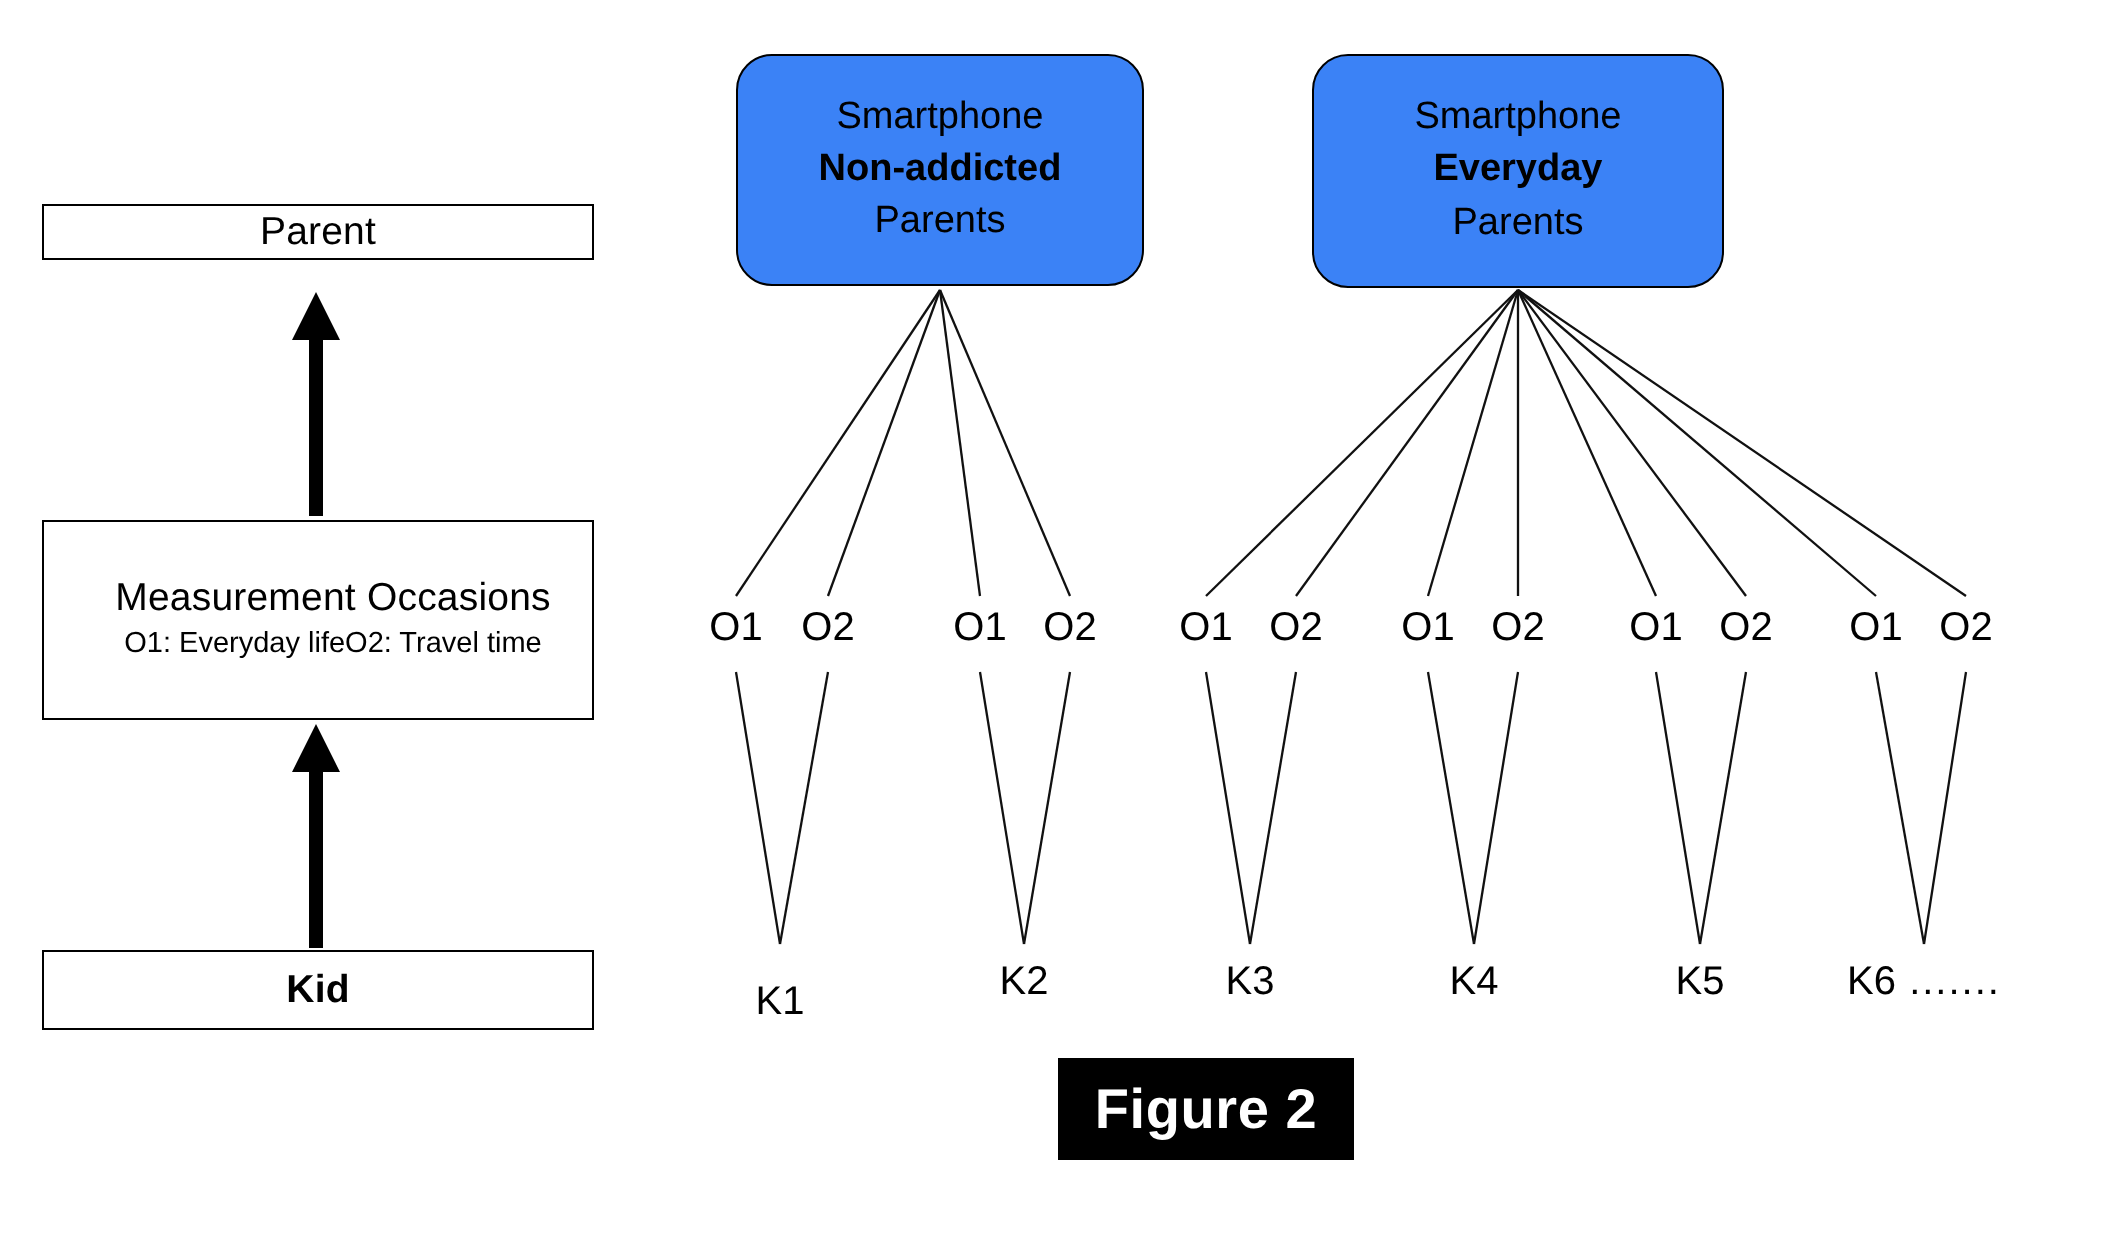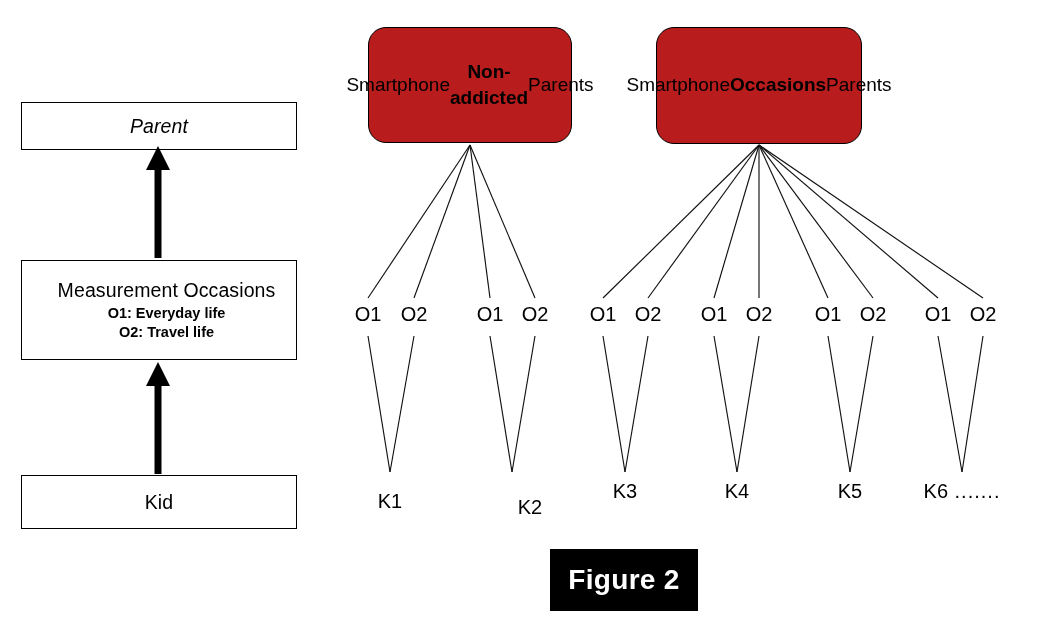--- a/index.html
+++ b/index.html
@@ -24,59 +24,59 @@
     box-sizing: border-box;
     border: 1.6px solid #000000;
     background: #ffffff;
     display: flex;
     flex-direction: column;
     align-items: center;
     justify-content: center;
     text-align: center;
   }
   #box-parent {
-    left: 21px; top: 102px; width: 276px; height: 48px; font-style: italic;
+    left: 21px; top: 102px; width: 276px; height: 28px;
   }
   #box-measurement {
     left: 21px; top: 260px; width: 276px; height: 100px; padding-left: 15px;
   }
   #box-kid {
-    left: 21px; top: 475px; width: 276px; height: 54px;
+    left: 21px; top: 475px; width: 276px; height: 40px; font-weight: bold;
   }
   .legend-title {
     font-size: 19.5px;
     line-height: 1.15;
     letter-spacing: 0.1px;
   }
   .legend-sub {
     font-size: 14.5px;
     line-height: 1.28;
   }
   .legend-sub-wrap {
     margin-top: 3px;
     display: flex;
-    flex-direction: column;
-    align-items: center;
-    font-weight: bold;
+    flex-direction: row;
+    align-items: center;
   }
   
   .block-arrow {
     position: absolute;
   }
   #arrow-kid-to-measure { left: 140px; top: 360px; }
   #arrow-measure-to-parent { left: 140px; top: 144px; }
 
   
   .group-box {
     position: absolute;
     box-sizing: border-box;
     border: 1.6px solid #000000;
     border-radius: 18px;
-    background: #b91c1c;
-    display: flex;
+    background: #3b82f6;
+    display: flex;
+    flex-direction: column;
     align-items: center;
     justify-content: center;
     text-align: center;
     line-height: 1.38;
   }
   #group-nonaddicted { left: 368px; top: 27px; width: 204px; height: 116px; }
   #group-addicted    { left: 656px; top: 27px; width: 206px; height: 117px; }
   .group-line { font-size: 19px; }
   .group-line.strong { font-weight: bold; }
 
@@ -98,47 +98,46 @@
     white-space: nowrap;
     line-height: 1;
   }
   .o-label { top: 304px; }
   .k-label { top: 481px; }
   .k-dots { letter-spacing: 1px; }
 
   
   #figure-caption {
     position: absolute;
-    left: 550px; top: 529px;
-    width: 148px; height: 62px;
+    left: 529px; top: 529px;
+    width: 148px; height: 51px;
     background: #000000;
     color: #ffffff;
     display: flex;
     align-items: center;
     justify-content: center;
     font-size: 28px;
     font-weight: bold;
     letter-spacing: 0.3px;
-    margin-top: 20px;
   }
 </style>
 </head>
 <body>
 
 <div id="canvas">
 
   <div class="legend-box" id="box-parent">
     <div class="legend-title">Parent</div>
   </div>
 
   <div class="legend-box" id="box-measurement">
     <div class="legend-title">Measurement Occasions</div>
     <div class="legend-sub-wrap">
       <div class="legend-sub">O1: Everyday life</div>
-      <div class="legend-sub">O2: Travel life</div>
+      <div class="legend-sub">O2: Travel time</div>
     </div>
   </div>
 
   <div class="legend-box" id="box-kid">
     <div class="legend-title">Kid</div>
   </div>
 
   <svg class="block-arrow" id="arrow-kid-to-measure" width="36" height="116" viewBox="0 0 36 116">
     <polygon points="18,2 30,26 21.5,26 21.5,114 14.5,114 14.5,26 6,26" fill="#000000"></polygon>
   </svg>
@@ -148,21 +147,21 @@
   </svg>
 
   <div class="group-box" id="group-nonaddicted">
     <div class="group-line">Smartphone</div>
     <div class="group-line strong">Non-addicted</div>
     <div class="group-line">Parents</div>
   </div>
 
   <div class="group-box" id="group-addicted">
     <div class="group-line">Smartphone</div>
-    <div class="group-line strong">Occasions</div>
+    <div class="group-line strong">Everyday</div>
     <div class="group-line">Parents</div>
   </div>
 
   <svg id="lines">
       <line x1="470" y1="145" x2="368" y2="298"></line>
       <line x1="470" y1="145" x2="414" y2="298"></line>
       <line x1="470" y1="145" x2="490" y2="298"></line>
       <line x1="470" y1="145" x2="535" y2="298"></line>
       <line x1="759" y1="145" x2="603" y2="298"></line>
       <line x1="759" y1="145" x2="648" y2="298"></line>
@@ -195,21 +194,21 @@
       <div class="node-label o-label" style="left: 648px;">O2</div>
       <div class="node-label o-label" style="left: 714px;">O1</div>
       <div class="node-label o-label" style="left: 759px;">O2</div>
       <div class="node-label o-label" style="left: 828px;">O1</div>
       <div class="node-label o-label" style="left: 873px;">O2</div>
       <div class="node-label o-label" style="left: 938px;">O1</div>
       <div class="node-label o-label" style="left: 983px;">O2</div>
     </div>
   <div id="k-labels">
       <div class="node-label k-label" style="left: 390px; margin-top: 10px;">K1</div>
-      <div class="node-label k-label" style="left: 530px; margin-top: 16px;">K2</div>
+      <div class="node-label k-label" style="left: 512px;">K2</div>
       <div class="node-label k-label" style="left: 625px; text-align: right;">K3</div>
       <div class="node-label k-label" style="left: 737px;">K4</div>
       <div class="node-label k-label" style="left: 850px;">K5</div>
       <div class="node-label k-label" style="left: 962px;">K6<span class="k-dots"> .......</span></div>
     </div>
 
   <div id="figure-caption">
     <span>Figure 2</span>
   </div>
 

